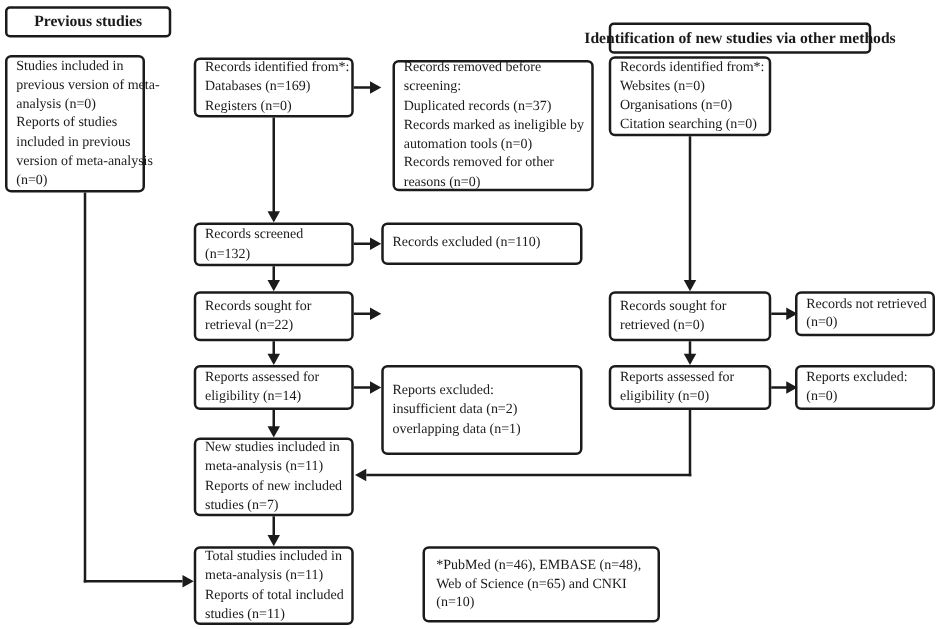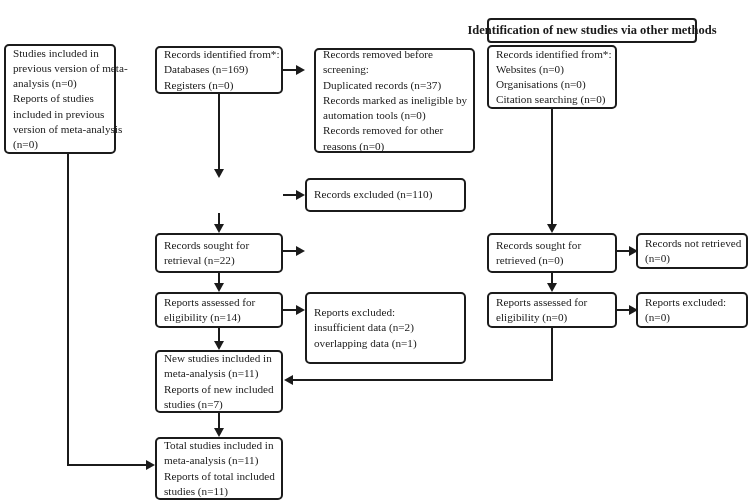--- a/index.html
+++ b/index.html
@@ -25,40 +25,43 @@
   .arr-left{position:absolute;width:0;height:0;
     border-top:5px solid transparent;border-bottom:5px solid transparent;border-right:9px solid #1b1b1b;}
   .arr-down{position:absolute;width:0;height:0;
     border-left:5px solid transparent;border-right:5px solid transparent;border-top:9px solid #1b1b1b;}
 </style>
 </head>
 <body>
 
 <div id="canvas">
 
+  <div class="hdr" style="left:4px;top:5px;width:133px;height:25px;">Previous studies</div>
   <div class="hdr" style="left:487px;top:18px;width:210px;height:25px;">Identification of new studies via other methods</div>
 
   <div class="box" style="left:4px;top:44px;width:112px;height:110px;">Studies included in
 previous version of meta-
 analysis (n=0)
 Reports of studies
 included in previous
 version of meta-analysis
 (n=0)</div>
 
   <div class="box" style="left:155px;top:46px;width:128px;height:48px;">Records identified from*:
 Databases (n=169)
 Registers (n=0)</div>
   <div class="box" style="left:314px;top:48px;width:161px;height:105px;">Records removed before
 screening:
 Duplicated records (n=37)
 Records marked as ineligible by
 automation tools (n=0)
 Records removed for other
 reasons (n=0)</div>
+  <div class="box" style="left:155px;top:178px;width:128px;height:35px;">Records screened
+(n=132)</div>
   <div class="box" style="left:305px;top:178px;width:161px;height:34px;">Records excluded (n=110)</div>
   <div class="box" style="left:155px;top:233px;width:128px;height:40px;">Records sought for
 retrieval (n=22)</div>
   <div class="box" style="left:155px;top:292px;width:128px;height:36px;">Reports assessed for
 eligibility (n=14)</div>
   <div class="box" style="left:305px;top:292px;width:161px;height:72px;">Reports excluded:
 insufficient data (n=2)
 overlapping data (n=1)</div>
   <div class="box" style="left:155px;top:350px;width:128px;height:63px;">New studies included in
 meta-analysis (n=11)
@@ -75,20 +78,23 @@
 Citation searching (n=0)</div>
   <div class="box" style="left:487px;top:233px;width:130px;height:40px;">Records sought for
 retrieved (n=0)</div>
   <div class="box" style="left:636px;top:233px;width:112px;height:36px;">Records not retrieved
 (n=0)</div>
   <div class="box" style="left:487px;top:292px;width:130px;height:36px;">Reports assessed for
 eligibility (n=0)</div>
   <div class="box" style="left:636px;top:292px;width:112px;height:36px;">Reports excluded:
 (n=0)</div>
 
+  <div class="box" style="left:338px;top:437px;width:190px;height:61px;padding-left:9px;">*PubMed (n=46), EMBASE (n=48),
+Web of Science (n=65) and CNKI
+(n=10)</div>
 
   <div class="vline" style="left:218px;top:94px;height:76px;"></div>
   <div class="arr-down" style="left:214px;top:169px;"></div>
 
   <div class="vline" style="left:218px;top:213px;height:12px;"></div>
   <div class="arr-down" style="left:214px;top:224px;"></div>
 
   <div class="vline" style="left:218px;top:273px;height:11px;"></div>
   <div class="arr-down" style="left:214px;top:283px;"></div>
 

